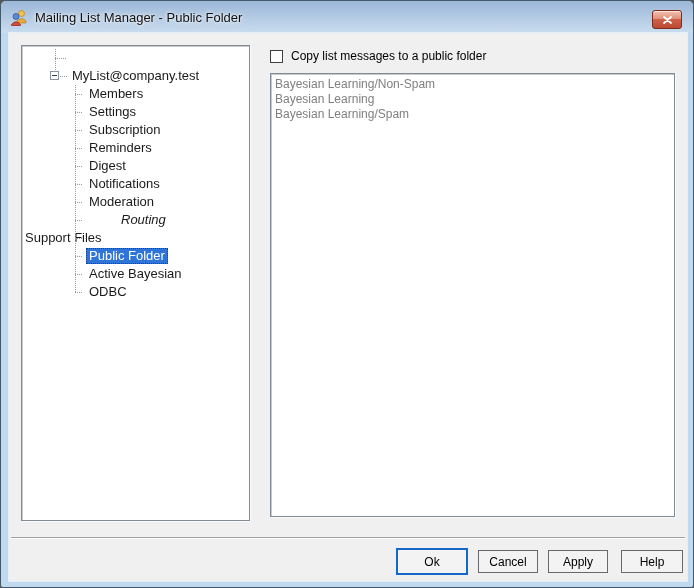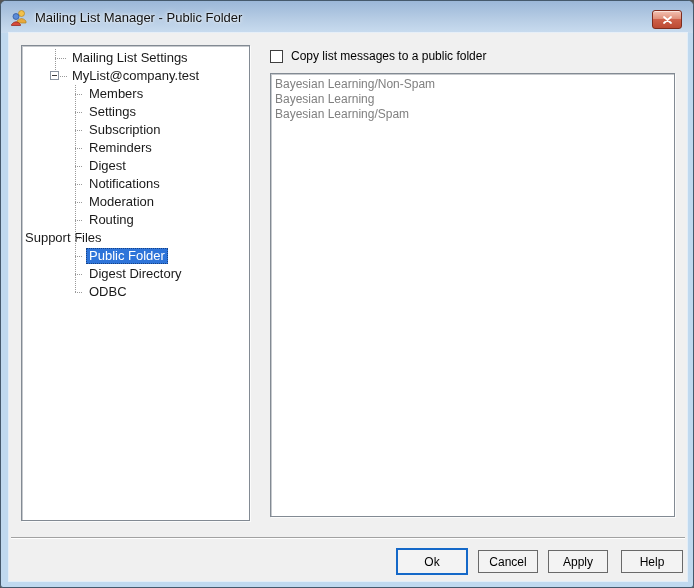--- a/index.html
+++ b/index.html
@@ -74,21 +74,20 @@
     </span>
   </div>
 
   <div class="client">
 
     <div class="tree-panel sunken">
       <div class="tree" id="tree">
           <div class="trow">
             <span class="vline" style="left: 33px;"></span>
             <span class="hline" style="left: 33px; width: 12px;"></span>
-            <span class="tlabel" style="margin-left: 47px;">Mailing List Settings</span>
           </div>
           <div class="trow">
             <span class="vline" style="left: 33px; height: 10px;"></span>
             <span class="hline" style="left: 38px; width: 7px;"></span>
             <span class="ebox" style="left: 28px;">
               <span class="minus"></span>
             </span>
             <span class="tlabel" style="margin-left: 47px;">MyList@company.test</span>
           </div>
           <div class="trow">
@@ -122,36 +121,36 @@
             <span class="tlabel" style="margin-left: 64px;">Notifications</span>
           </div>
           <div class="trow">
             <span class="vline" style="left: 53px;"></span>
             <span class="hline" style="left: 53px; width: 8px;"></span>
             <span class="tlabel" style="margin-left: 64px;">Moderation</span>
           </div>
           <div class="trow">
             <span class="vline" style="left: 53px;"></span>
             <span class="hline" style="left: 53px; width: 8px;"></span>
-            <span class="tlabel" style="margin-left: 64px;">Routing</span>
+            <span class="tlabel" style="margin-left: 96px; font-style: italic;">Routing</span>
           </div>
           <div class="trow">
             <span class="vline" style="left: 53px;"></span>
             <span class="hline" style="left: 53px; width: 8px;"></span>
             <span class="tlabel" style="">Support Files</span>
           </div>
           <div class="trow">
             <span class="vline" style="left: 53px;"></span>
             <span class="hline" style="left: 53px; width: 8px;"></span>
             <span class="tlabel sel" style="margin-left: 64px;">Public Folder</span>
           </div>
           <div class="trow">
             <span class="vline" style="left: 53px;"></span>
             <span class="hline" style="left: 53px; width: 8px;"></span>
-            <span class="tlabel" style="margin-left: 64px;">Digest Directory</span>
+            <span class="tlabel" style="margin-left: 64px;">Active Bayesian</span>
           </div>
           <div class="trow">
             <span class="vline" style="left: 53px; height: 10px;"></span>
             <span class="hline" style="left: 53px; width: 8px;"></span>
             <span class="tlabel" style="margin-left: 64px;">ODBC</span>
           </div>
         </div>
     </div>
 
     <div class="cb-row">

